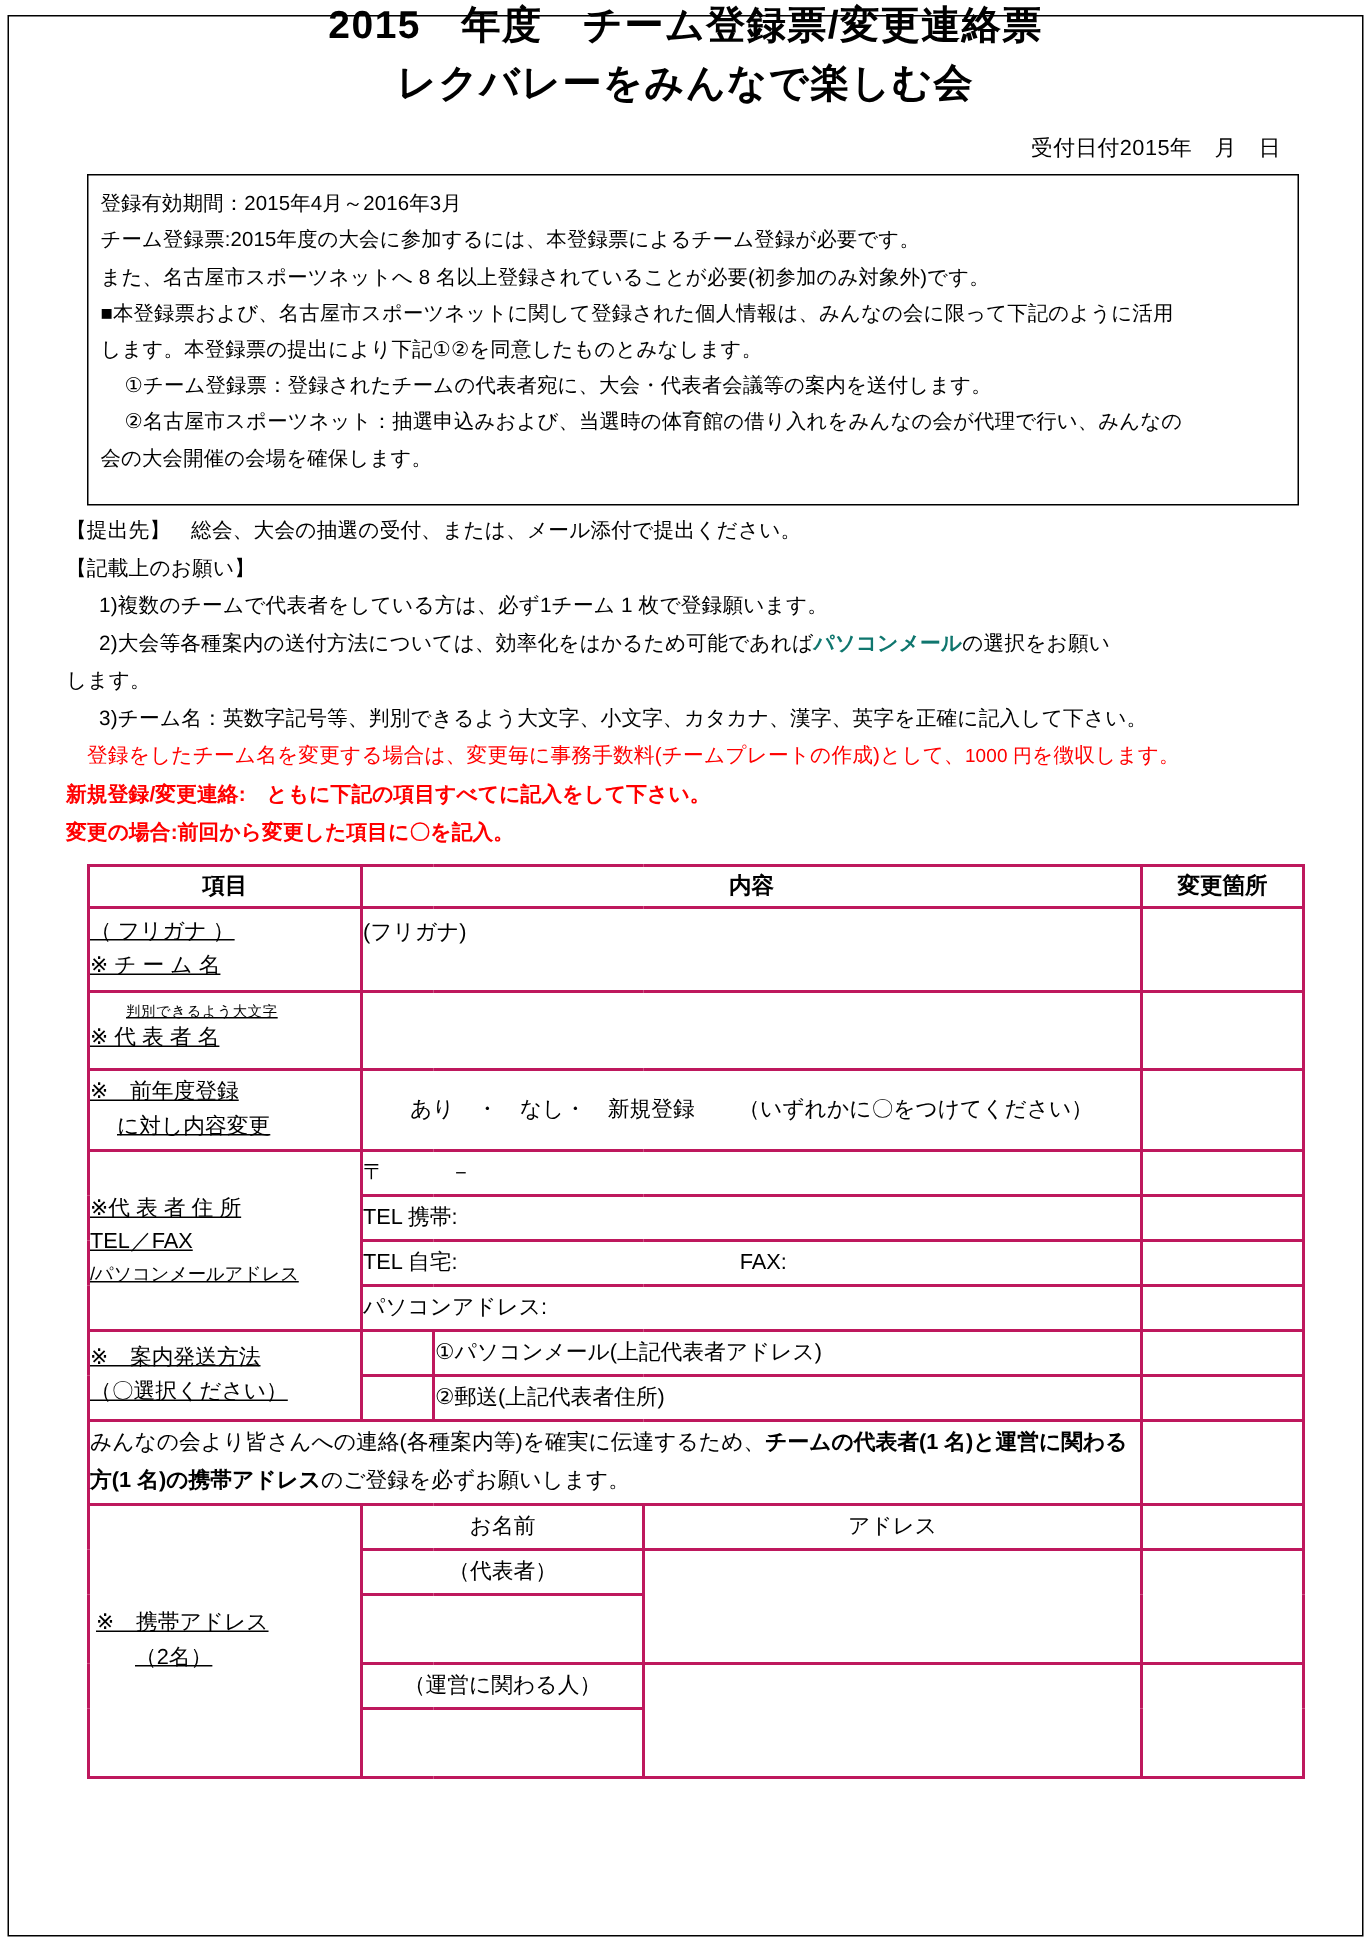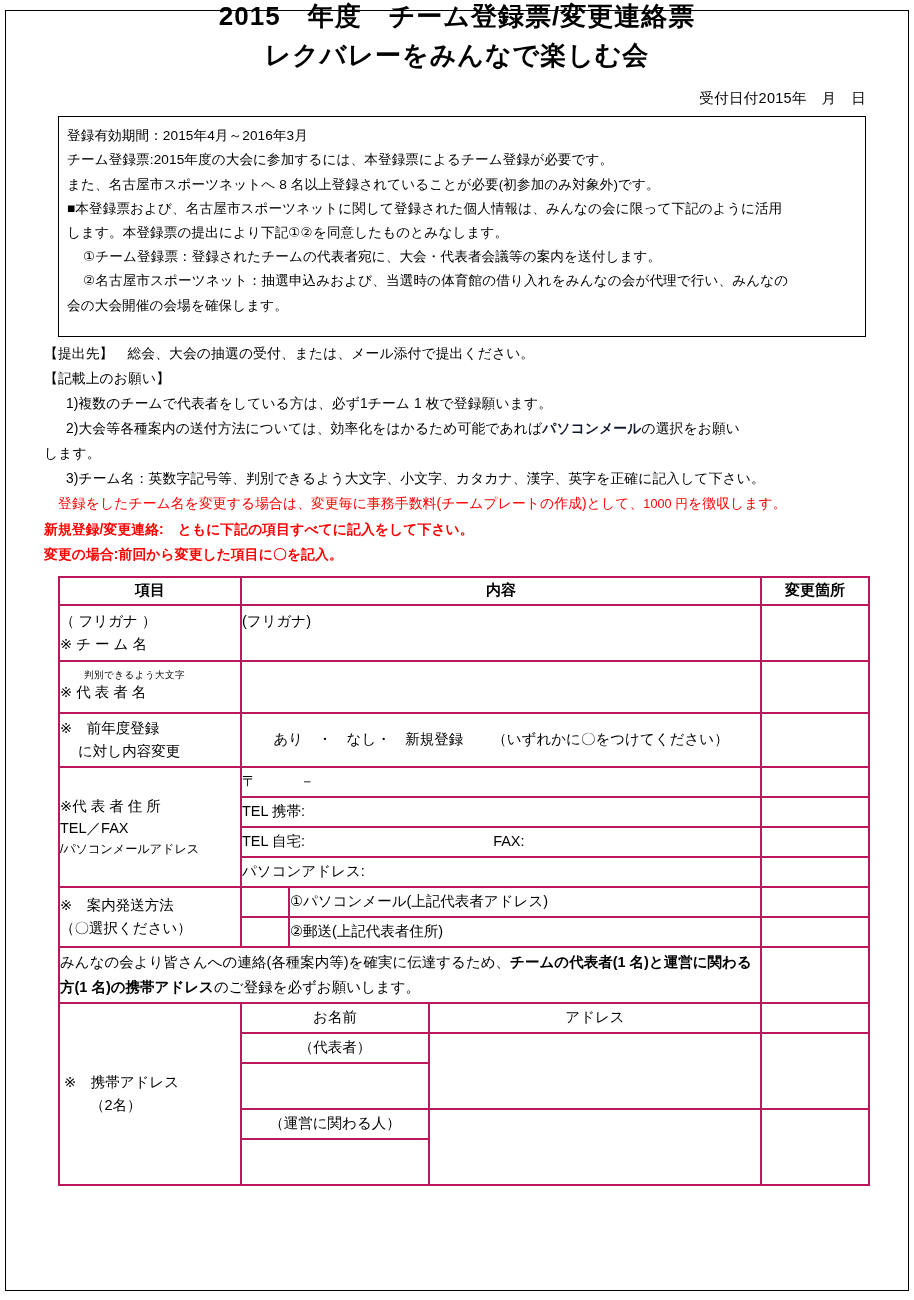--- a/index.html
+++ b/index.html
@@ -38,21 +38,21 @@
   .title-line2 {
     font-size: 26px; font-weight: bold; letter-spacing: 1px;
     line-height: 1.3; margin-top: 6px; font-family: Liberation Serif, serif;
   }
 
   
   .receipt-date {
     text-align: right;
     font-size: 14.5px;
     margin-top: 17px;
-    padding-right: 48px;
+    padding-right: 60px;
     letter-spacing: 0.3px;
   }
 
   
   .notice-box {
     margin: 8px 48px 0 58px;
     border: 1px solid #000;
     padding: 7px 8px 18px 8px;
   }
   .notice-box p {
@@ -69,21 +69,21 @@
   .notes p {
     margin: 0;
     font-size: 13.8px;
     line-height: 1.82;
     letter-spacing: 0.1px;
     white-space: nowrap;
   }
   .notes p.ind { padding-left: 22px; }
   .notes p.ind2 { padding-left: 14px; }
   .red { color: #FF0000; }
-  .red-bold { color: #0f172a; font-weight: bold; }
+  .red-bold { color: #0f766e; font-weight: bold; }
   .redline {
     color: #FF0000; font-weight: bold;
     font-size: 15px; letter-spacing: 0.2px;
   }
   .smallnum { font-size: 12.6px; }
 
   
   table.form {
     border-collapse: collapse;
     margin: 9px 0 0 58px;
@@ -97,21 +97,21 @@
     font-weight: normal;
     font-size: 14.5px;
   }
   table.form .hd {
     text-align: center;
     font-weight: bold;
     font-size: 15px;
     height: 28px;
   }
   .cellpad { padding: 3px 7px; }
-  .cellpad-l { padding: 3px 4px 3px 7px; }
+  .cellpad-l { padding: 3px 4px 3px 7px; text-decoration: underline; }
   .lbl { line-height: 1.55; font-size: 14.6px; }
   .furigana-mini {
     font-size: 9.5px;
     display: block;
     letter-spacing: 0.5px;
     padding-left: 24px;
     line-height: 1.1;
     margin-bottom: 1px;
   }
   .ctr { text-align: center; }

